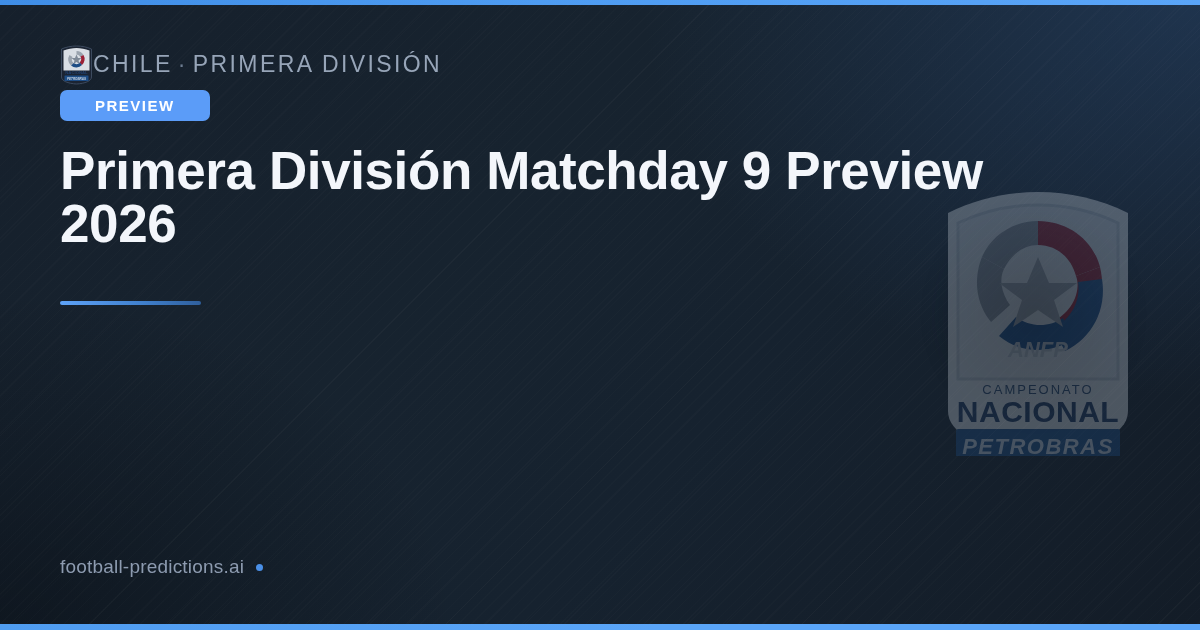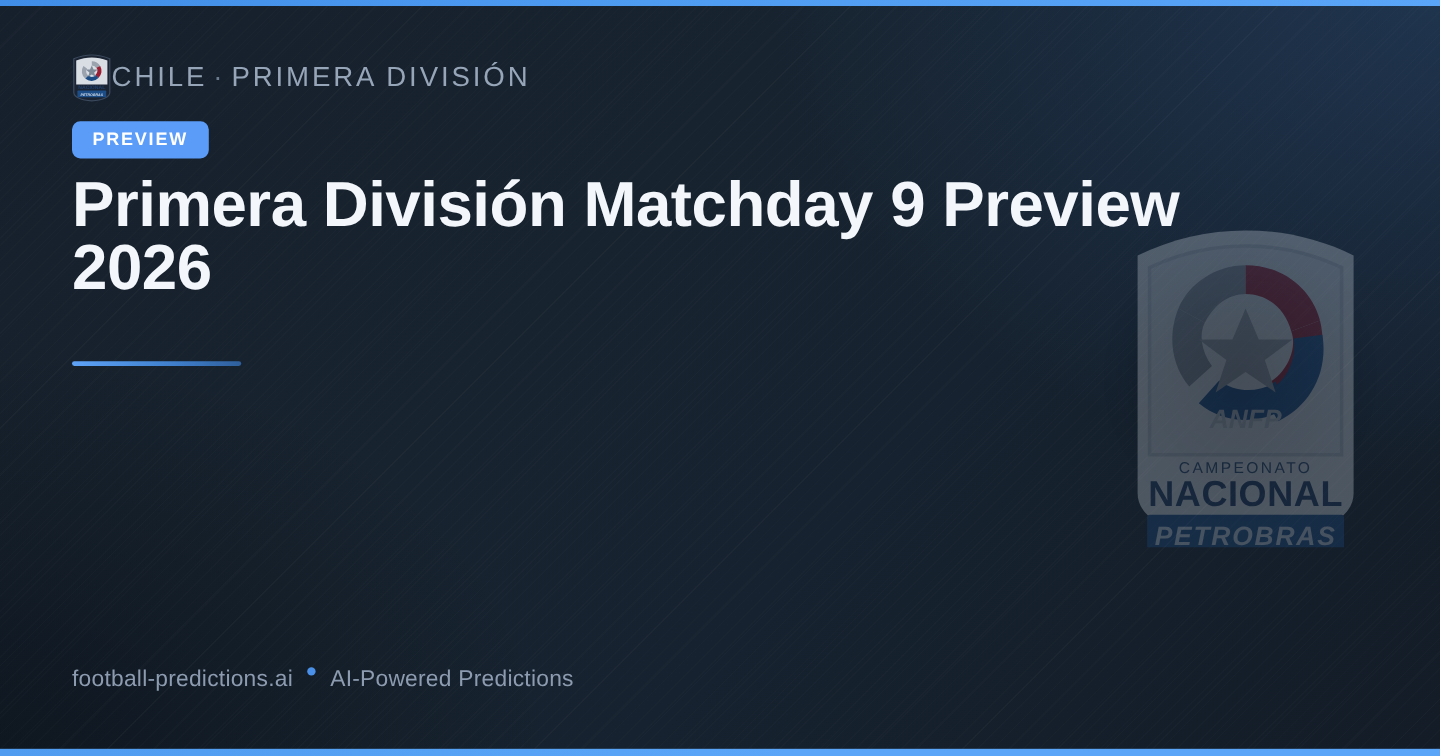--- a/index.html
+++ b/index.html
@@ -63,23 +63,23 @@
     font-size:23px;
     letter-spacing:2.4px;
     color:#97a5b8;
     font-weight:400;
     white-space:nowrap;
   }
   .eyebrow-text .sep{ color:#6d7c90; padding:0 5px; }
 
   
   .chip{
-    position:absolute; left:60px; top:101px;
+    position:absolute; left:60px; top:90px;
     height:31px;
-    padding:0 17px;
+    padding:0 35px;
     display:flex; align-items:center;
     border-radius:7px;
     background:#5b9cf8;
     color:#ffffff;
     font-size:15px;
     font-weight:bold;
     letter-spacing:1.5px;
   }
 
   
@@ -95,21 +95,21 @@
 
   .accent{
     position:absolute; left:60px; top:301px;
     width:141px; height:4px; border-radius:2px;
     background:linear-gradient(90deg,#5ea3f8 0%,#3f7fcc 60%,#2f5f9c 100%);
   }
 
   
   .footer{
     position:absolute; left:60px; top:556px;
-    display:flex; align-items:flex-start; gap:12px;
+    display:flex; align-items:center; gap:12px;
     font-size:19px; color:#8d9bb0; letter-spacing:0.2px;
   }
   .footer .dot{
     width:7px; height:7px; border-radius:50%;
     background:#4a90e8; display:block;
   }
 
   
   .hero{
     position:absolute; left:896px; top:170px;
@@ -159,21 +159,20 @@
 
   <div class="chip">PREVIEW</div>
 
   <h1 class="headline">Primera División Matchday 9 Preview 2026</h1>
 
   <div class="accent"></div>
 
   <div class="footer">
     <span>football-predictions.ai</span>
     <span class="dot"></span>
-    <span>AI-Powered Predictions</span>
   </div>
 
   <div class="hero">
     <div class="hero-glow"></div>
 
     <svg class="hero-logo" viewBox="0 0 192 277">
 
       <path d="M6 34 C62 6 130 6 186 34 L186 232 C186 258 145 271 96 273 C47 271 6 258 6 232 Z" fill="#cfd6de"></path>
 
       <path d="M16 44 C66 20 126 20 176 44 L176 200 L16 200 Z" fill="#c6cfd9"></path>

